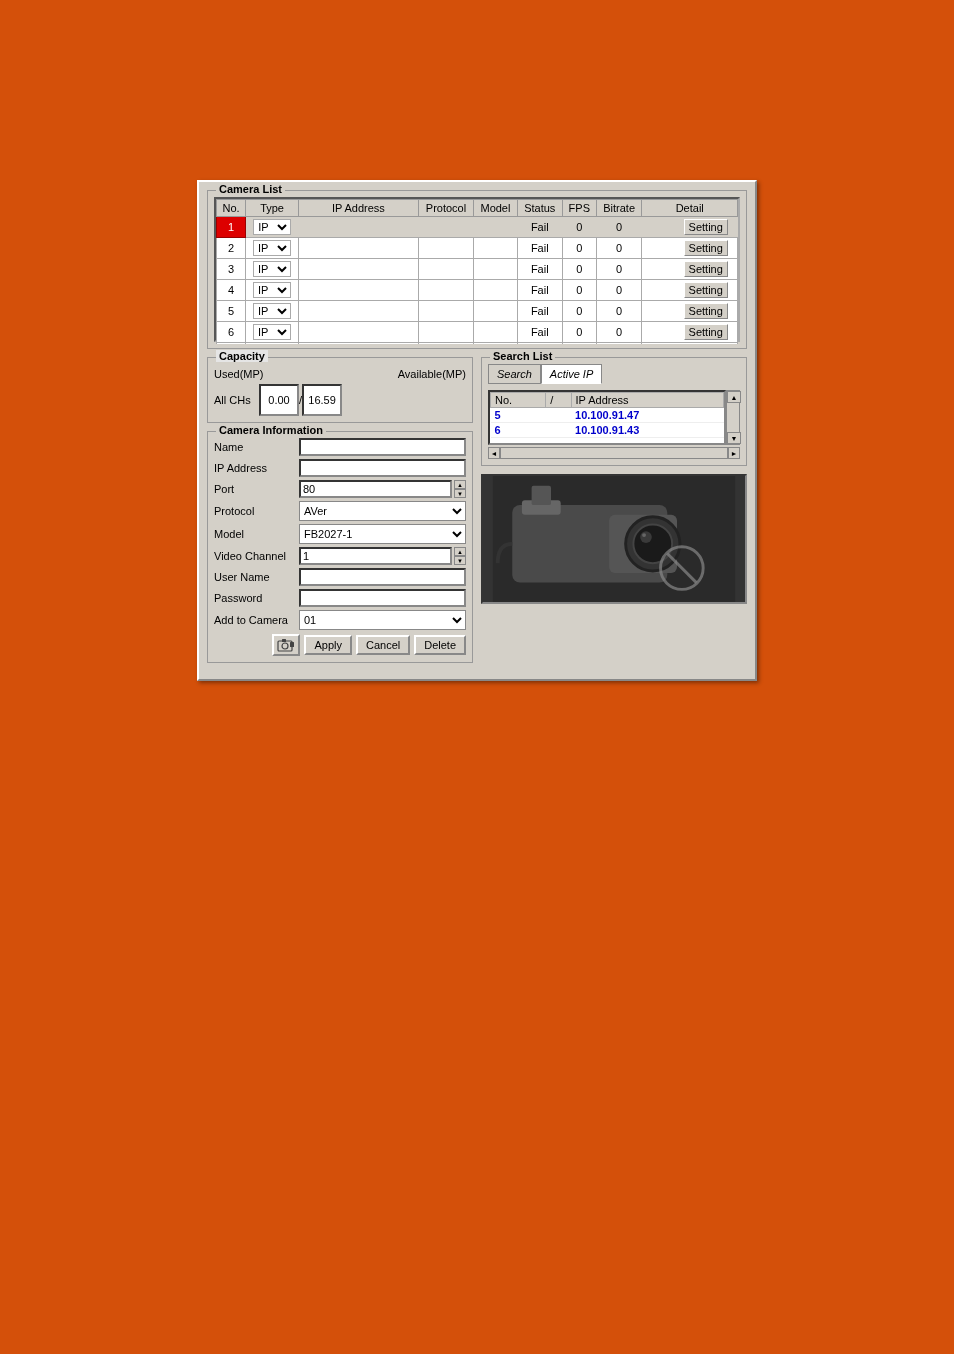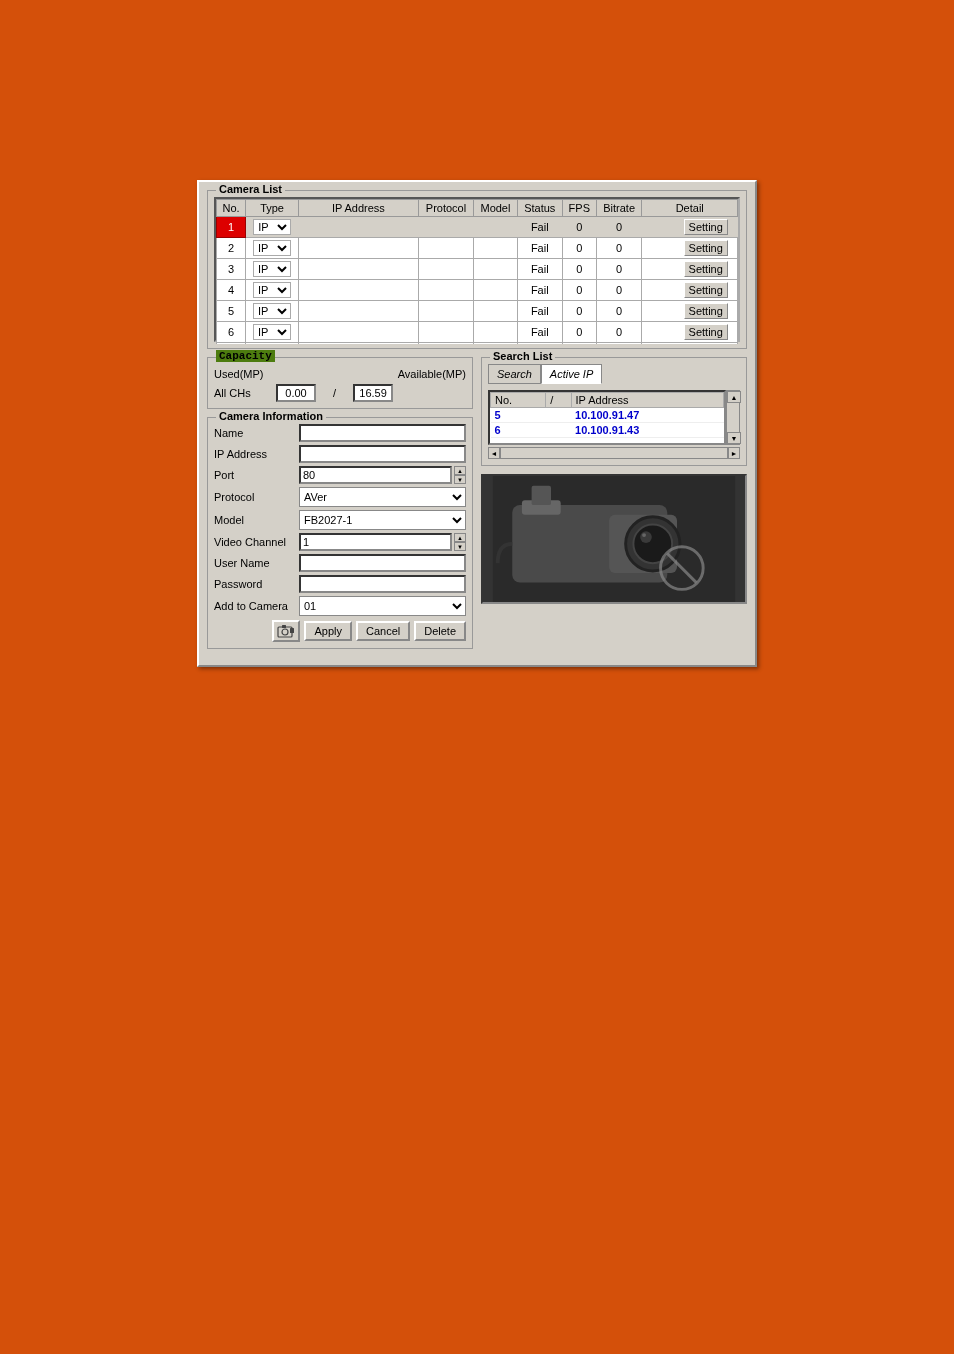--- a/index.html
+++ b/index.html
@@ -99,36 +99,35 @@
       flex: 1;
     }
     
     .capacity-box {
       border: 1px solid #999;
       padding: 6px 6px 6px 6px;
       margin-bottom: 8px;
       position: relative;
     }
     .capacity-box .group-box-title {
-      background: #4d7c0f;
-      font-family: Liberation Mono, monospace;
+      background: #e5e5e5;
     }
     .capacity-row {
       display: flex;
       align-items: center;
-      gap: 17px;
+      gap: 0;
       margin-top: 4px;
       font-size: 11px;
     }
     .capacity-input {
       width: 40px;
       border: 2px inset #888;
       background: #fff;
       font-size: 11px;
-      padding: 1px 2px;
+      padding: 8px 2px;
       text-align: center;
     }
     
     .cam-info-box {
       border: 1px solid #999;
       padding: 6px;
       position: relative;
     }
     .info-row {
       display: flex;

